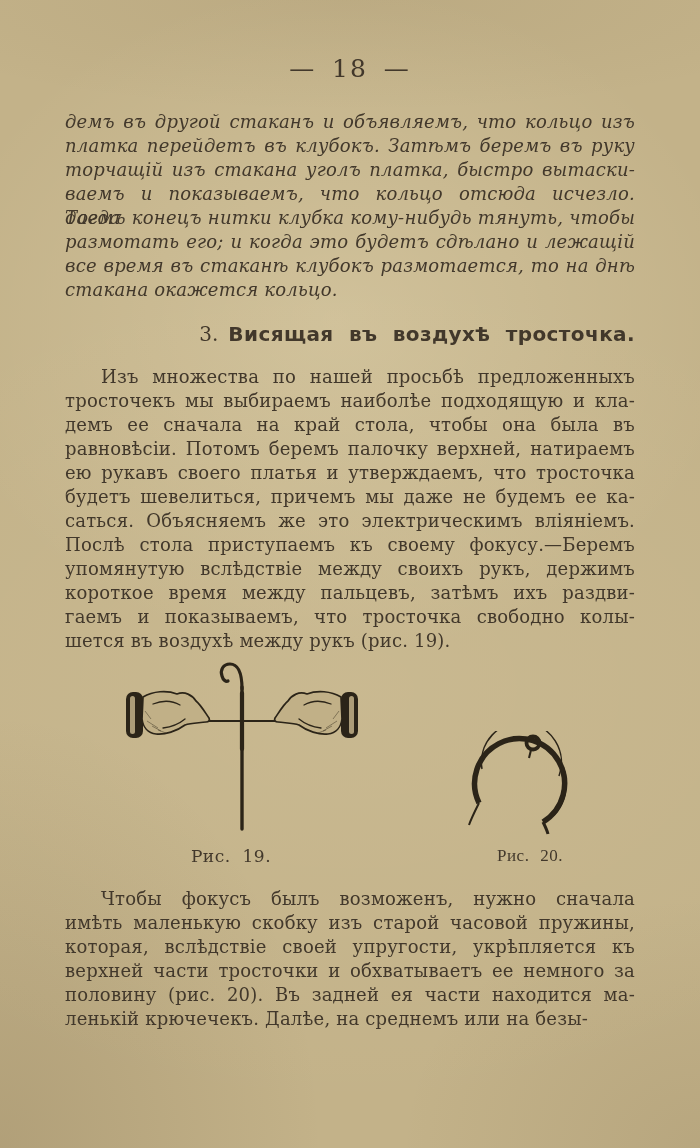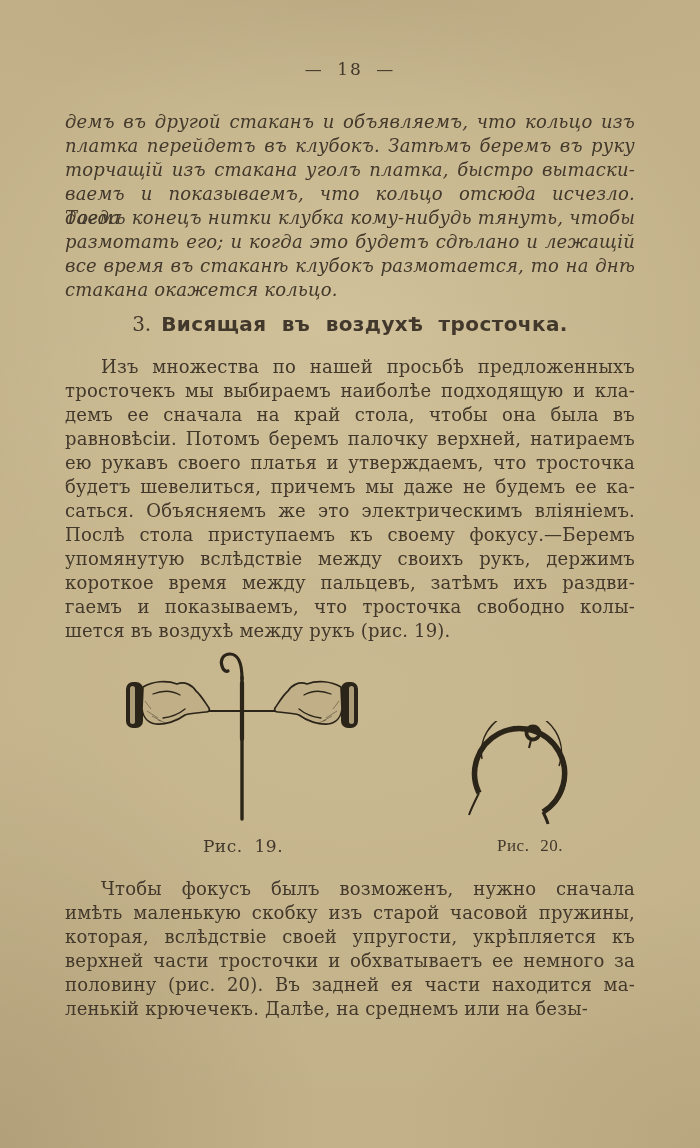--- a/index.html
+++ b/index.html
@@ -13,49 +13,49 @@
     background-image:
       radial-gradient(ellipse 620px 520px at 48% 28%, rgba(255,246,214,0.22), rgba(0,0,0,0) 65%),
       radial-gradient(ellipse 900px 600px at 50% 60%, rgba(255,244,210,0.10), rgba(0,0,0,0) 70%),
       radial-gradient(ellipse 520px 700px at 0% 100%, rgba(84,64,36,0.16), rgba(0,0,0,0) 62%),
       radial-gradient(ellipse 500px 420px at 100% 100%, rgba(84,64,36,0.10), rgba(0,0,0,0) 60%),
       radial-gradient(ellipse 700px 160px at 50% 0%, rgba(96,76,46,0.08), rgba(0,0,0,0) 70%);
     font-family:"DejaVu Serif", serif;
     color:var(--ink);
   }
   .page-number{
-    margin-top:58px;text-align:center;font-size:17px;line-height:22px;
+    margin-top:58px;text-align:center;font-size:25px;line-height:22px;
     letter-spacing:2px;word-spacing:6px;
   }
   .text-col{margin-left:65px;width:570px;}
   .paragraph{font-size:18px;line-height:24px;letter-spacing:0.2px;}
   .para-1{margin-top:30px;font-style:italic;}
   .para-2{margin-top:17px;}
   .para-3{margin-top:2px;}
   .line{text-align:justify;text-align-last:justify;white-space:normal;height:24px;overflow:visible;}
   .line.line-last{text-align-last:left;}
   .line.line-indent{text-indent:36px;}
   .section-heading{
-    margin-top:9px;text-align:center;font-size:20px;line-height:27px;
+    margin-top:19px;text-align:right;font-size:20px;line-height:27px;
   }
   .section-heading .heading-number{
     font-family:"DejaVu Serif", serif;font-weight:normal;margin-right:10px;
   }
   .section-heading .heading-title{
     font-family:"DejaVu Sans", sans-serif;font-weight:bold;
     letter-spacing:0.4px;word-spacing:8px;
   }
   .figures-section{position:relative;height:232px;}
   .figure-19-svg{position:absolute;left:30px;top:6px;}
   .figure-20-svg{position:absolute;left:390px;top:78px;}
   .figure-caption{
     position:absolute;top:192px;text-align:center;font-size:17px;line-height:22px;
     letter-spacing:0.5px;word-spacing:6px;
   }
-  .caption-19{left:42px;width:272px;}
+  .caption-19{left:30px;width:272px;}
   .caption-20{left:390px;width:150px;font-family:Liberation Serif, serif;}
   svg{color:var(--figure-ink);display:block;}
   .hand-body{fill:var(--hand-fill);stroke:currentColor;stroke-width:1.7;stroke-linejoin:round;}
   .hand-line{fill:none;stroke:currentColor;stroke-width:1.3;stroke-linecap:round;}
   .hand-hatch{fill:none;stroke:currentColor;stroke-width:0.8;opacity:0.55;}
   .cuff-outer{fill:currentColor;}
   .cuff-stripe{fill:var(--paper);opacity:0.85;}
 </style>
 </head>
 <body>

